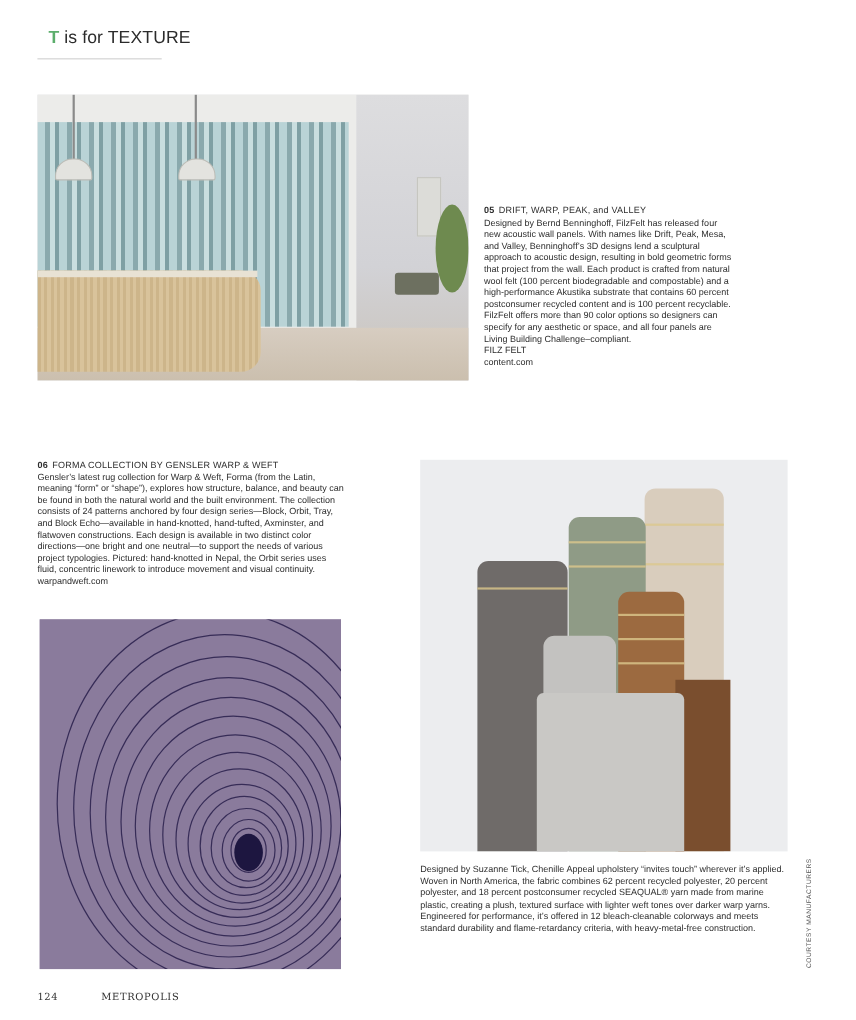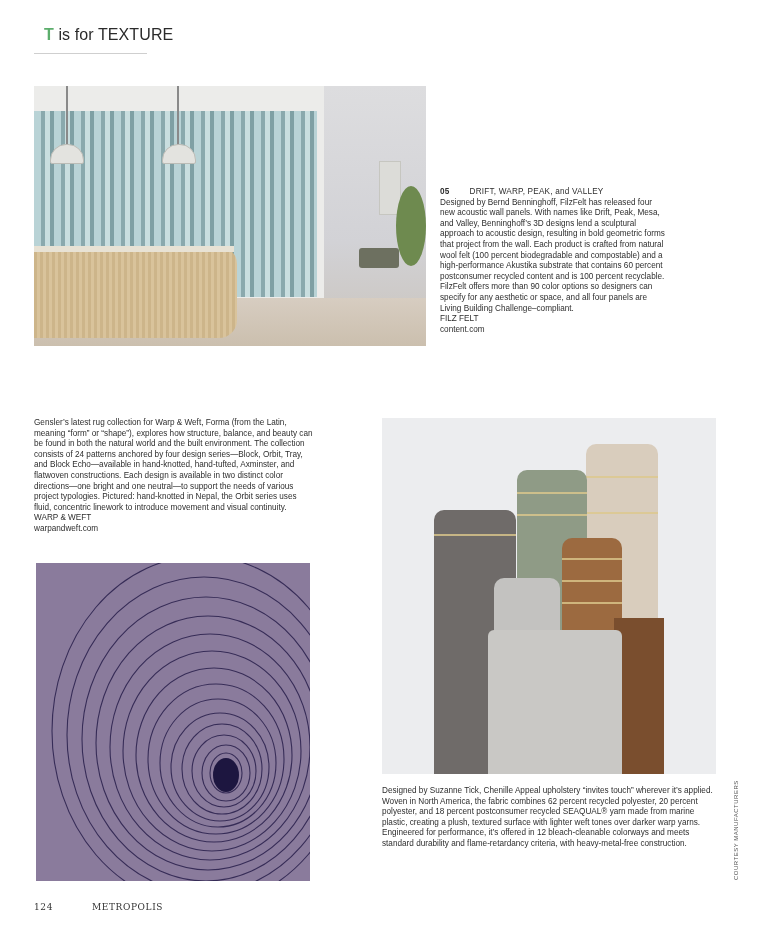--- a/index.html
+++ b/index.html
@@ -5,21 +5,21 @@
   html, body { margin: 0; padding: 0; background: #ffffff; }
   body { width: 778px; height: 927px; position: relative; overflow: hidden;
          font-family: "Liberation Sans", sans-serif; color: #2a2a2a; }
   .header { position: absolute; left: 34px; top: 26px; font-size: 16px; letter-spacing: 0.1px; color: #2b2b2b; margin-left: 10px; }
   .header .initial { color: #5cae6c; font-weight: bold; }
   .header-rule { position: absolute; left: 34px; top: 53px; width: 113px; height: 1px; background: #cfcfcf; }
 
   .img { position: absolute; overflow: hidden; }
   .caption { position: absolute; font-size: 8.2px; line-height: 10.6px; color: #2e2e2e; }
   .caption .title { display: block; letter-spacing: 0.2px; }
-  .caption .num { font-weight: bold; margin-right: 20px; }
+  .caption .num { font-weight: bold; margin-right: 4px; }
   .caption p { margin: 0; }
   .caption .maker, .caption .site { display: block; }
 
   
   #img05 { left: 34px; top: 86px; width: 392px; height: 260px; background: #e8e8e8; }
   #img05 .wall { position:absolute; left:0; top:0; width:290px; height:260px; background:#ececea; }
   #img05 .panel { position:absolute; left:0; top:25px; width:283px; height:186px;
      background: repeating-linear-gradient(90deg, #b9d3d6 0 7px, #8aa9ad 7px 11px, #c9dedf 11px 16px, #7fa0a4 16px 20px); }
   #img05 .side { position:absolute; left:290px; top:0; width:102px; height:260px;
      background: linear-gradient(180deg,#dddddf 0%,#d2d2d6 60%,#c9c3bb 100%); }
@@ -73,22 +73,24 @@
 <div class="caption" style="left:440px; top:187px; width:225px;">
   <span class="title">
     <span class="num">05</span><span>DRIFT, WARP, PEAK, and VALLEY</span>
   </span>
   <p>Designed by Bernd Benninghoff, FilzFelt has released four new acoustic wall panels. With names like Drift, Peak, Mesa, and Valley, Benninghoff’s 3D designs lend a sculptural approach to acoustic design, resulting in bold geometric forms that project from the wall. Each product is crafted from natural wool felt (100 percent biodegradable and compostable) and a high-performance Akustika substrate that contains 60 percent postconsumer recycled content and is 100 percent recyclable. FilzFelt offers more than 90 color options so designers can specify for any aesthetic or space, and all four panels are Living Building Challenge–compliant.</p>
   <span class="maker">FILZ FELT</span>
   <span class="site">content.com</span>
 </div>
 
 <div class="caption" style="left:34px; top:418px; width:282px;">
+  <span class="title">
+    <span class="num">06</span><span>FORMA COLLECTION BY GENSLER WARP &amp; WEFT</span>
+  </span>
   <p>Gensler’s latest rug collection for Warp &amp; Weft, Forma (from the Latin, meaning “form” or “shape”), explores how structure, balance, and beauty can be found in both the natural world and the built environment. The collection consists of 24 patterns anchored by four design series—Block, Orbit, Tray, and Block Echo—available in hand-knotted, hand-tufted, Axminster, and flatwoven constructions. Each design is available in two distinct color directions—one bright and one neutral—to support the needs of various project typologies. Pictured: hand-knotted in Nepal, the Orbit series uses fluid, concentric linework to introduce movement and visual continuity.</p>
-  <span class="maker">WARP &amp; WEFT</span>
   <span class="site">warpandweft.com</span>
 </div>
 
 <div class="img" id="img06">
   <svg width="274" height="318" viewBox="0 0 274 318">
     <rect width="274" height="318" fill="#8a7b9c"></rect>
     <g fill="none" stroke="#2e2450" stroke-width="1.1" opacity="0.9">
       <ellipse cx="190" cy="210" rx="16" ry="20"></ellipse>
       <ellipse cx="190" cy="210" rx="24" ry="28"></ellipse>
       <ellipse cx="188" cy="208" rx="32" ry="36"></ellipse>

